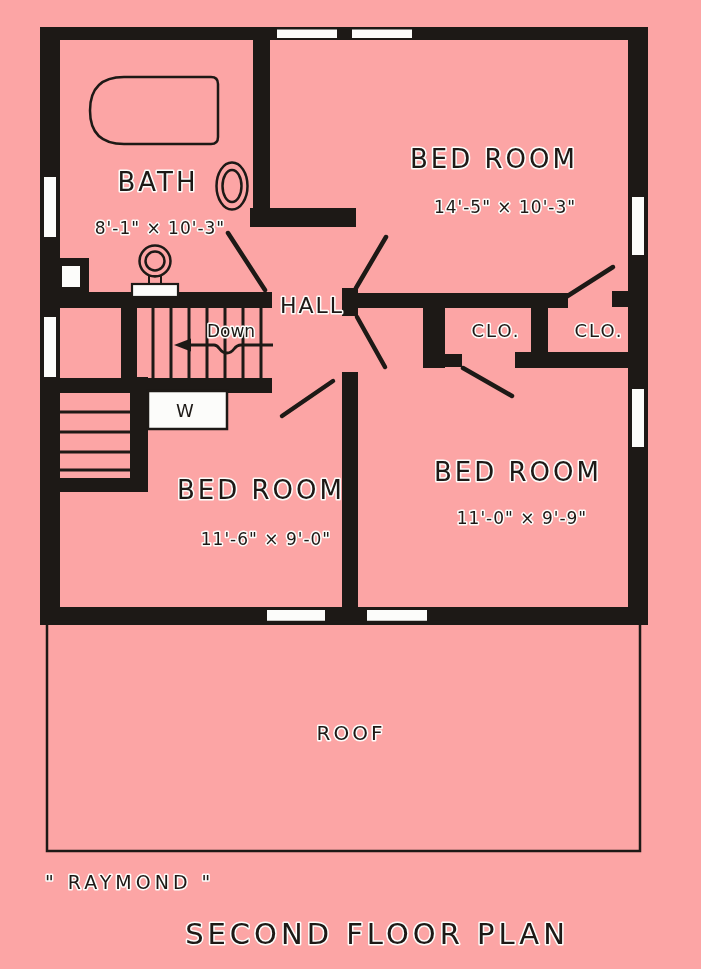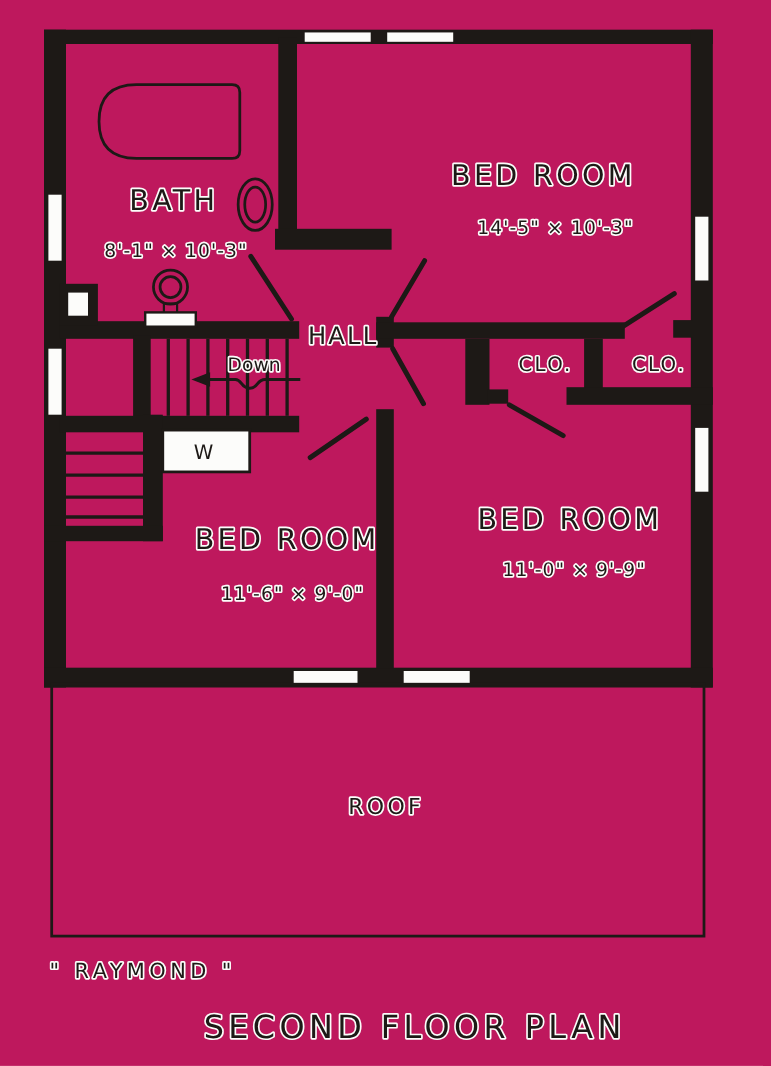--- a/index.html
+++ b/index.html
@@ -1,19 +1,19 @@
 <!DOCTYPE html>
 <html><head>
 <meta charset="utf-8">
 <style>
   html,body{margin:0;padding:0;background:#ffffff;}
   .page{
     position:relative;
     width:701px;height:969px;
-    background:#be185d;
+    background:#fca5a5;
     font-family:"DejaVu Sans", sans-serif;
     overflow:hidden;
   }
   svg{display:block;}
   text{
     fill:#1d1916;
     font-family:"DejaVu Sans", sans-serif;
     paint-order:stroke;
     stroke:#fcfcfa;
     stroke-width:3px;

